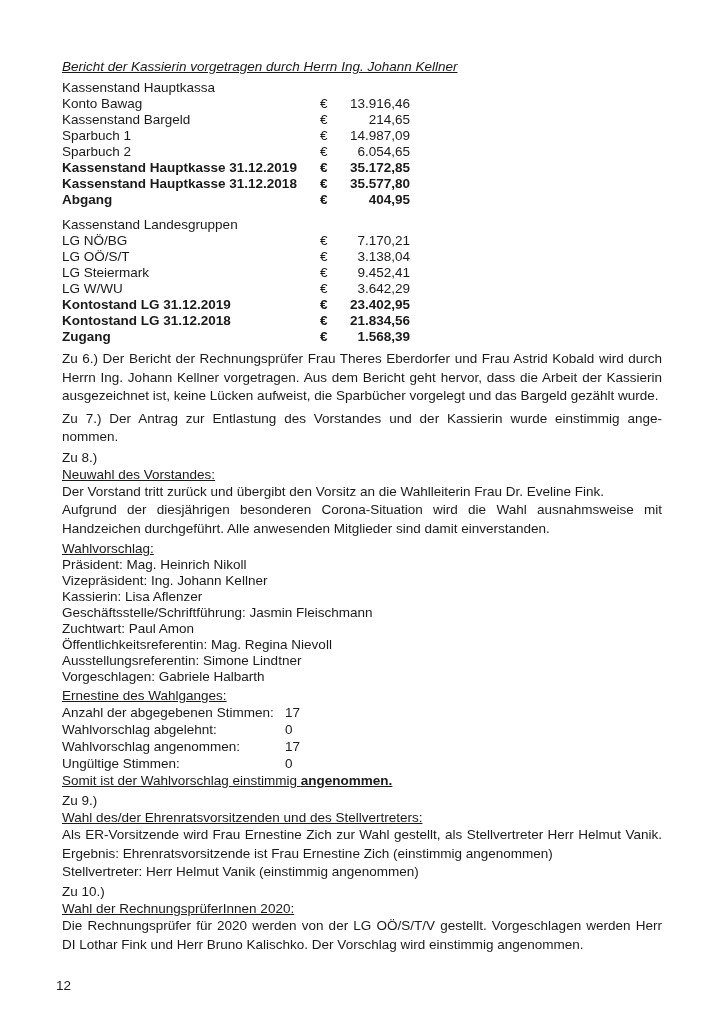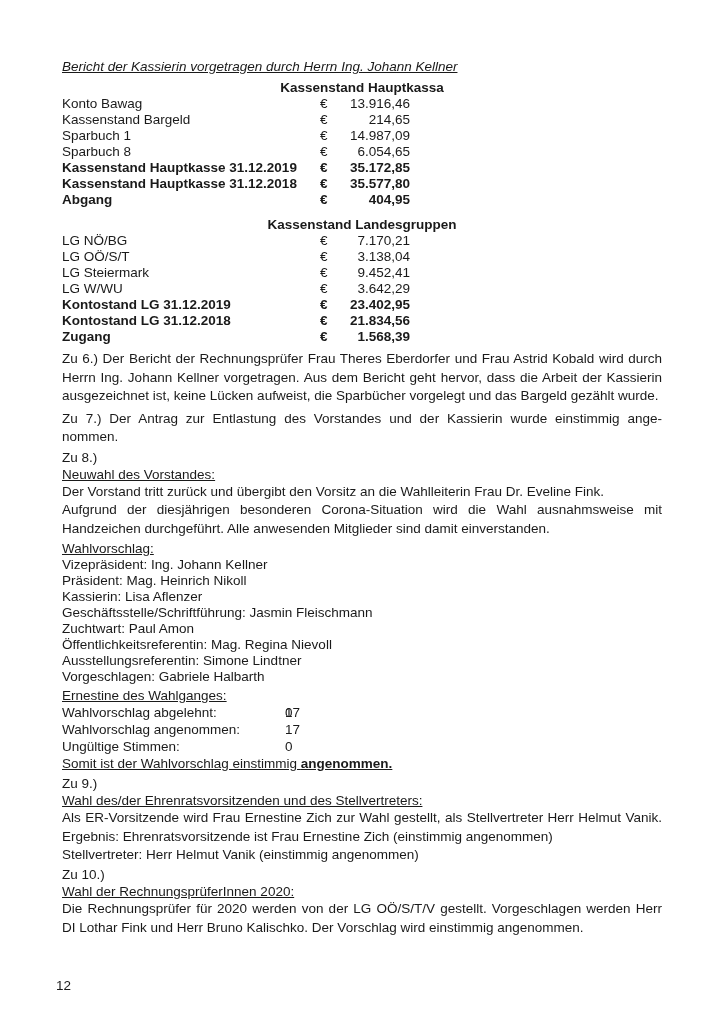--- a/index.html
+++ b/index.html
@@ -23,23 +23,22 @@
     width: 600px;
   }
   .doc-title {
     font-style: italic;
     text-decoration: underline;
     line-height: 17px;
     margin-bottom: 4px;
     white-space: nowrap;
   }
   .fin-heading {
-    font-weight: bold;
-    line-height: 17px;
-    text-align: center;
+    font-weight: normal;
+    line-height: 17px;
   }
   .fin-row {
     display: grid;
     grid-template-columns: 258px 16px 74px;
     line-height: 16px;
   }
   .fin-row .amount { text-align: right; }
   .fin-row.bold { font-weight: bold; }
   .fin-block.second { margin-top: 8px; }
   .para {
@@ -98,21 +97,21 @@
       <span>Kassenstand Bargeld</span>
       <span>€</span>
       <span class="amount">214,65</span>
     </div>
     <div class="fin-row">
       <span>Sparbuch 1</span>
       <span>€</span>
       <span class="amount">14.987,09</span>
     </div>
     <div class="fin-row">
-      <span>Sparbuch 8</span>
+      <span>Sparbuch 2</span>
       <span>€</span>
       <span class="amount">6.054,65</span>
     </div>
     <div class="fin-row bold">
       <span>Kassenstand Hauptkasse 31.12.2019</span>
       <span>€</span>
       <span class="amount">35.172,85</span>
     </div>
     <div class="fin-row bold">
       <span>Kassenstand Hauptkasse 31.12.2018</span>
@@ -170,33 +169,34 @@
 
   <div class="block">
     <div class="zu-label">Zu 8.)</div>
     <div class="section-heading">Neuwahl des Vorstandes:</div>
     <p class="para">Der Vorstand tritt zurück und übergibt den Vorsitz an die Wahlleiterin Frau Dr. Eveline Fink.</p>
     <p class="para">Aufgrund der diesjährigen besonderen Corona-Situation wird die Wahl ausnahmsweise mit Handzeichen durchgeführt. Alle anwesenden Mitglieder sind damit einverstanden.</p>
   </div>
 
   <div class="block gap2">
     <div class="section-heading">Wahlvorschlag:</div>
+    <div class="list-line">Präsident: Mag. Heinrich Nikoll</div>
     <div class="list-line">Vizepräsident: Ing. Johann Kellner</div>
-    <div class="list-line">Präsident: Mag. Heinrich Nikoll</div>
     <div class="list-line">Kassierin: Lisa Aflenzer</div>
     <div class="list-line">Geschäftsstelle/Schriftführung: Jasmin Fleischmann</div>
     <div class="list-line">Zuchtwart: Paul Amon</div>
     <div class="list-line">Öffentlichkeitsreferentin: Mag. Regina Nievoll</div>
     <div class="list-line">Ausstellungsreferentin: Simone Lindtner</div>
     <div class="list-line">Vorgeschlagen: Gabriele Halbarth</div>
   </div>
 
   <div class="block gap2">
     <div class="section-heading">Ernestine des Wahlganges:</div>
     <div class="vote-row">
+      <span>Anzahl der abgegebenen Stimmen:</span>
       <span class="vote-value">17</span>
     </div>
     <div class="vote-row">
       <span>Wahlvorschlag abgelehnt:</span>
       <span class="vote-value">0</span>
     </div>
     <div class="vote-row">
       <span>Wahlvorschlag angenommen:</span>
       <span class="vote-value">17</span>
     </div>

